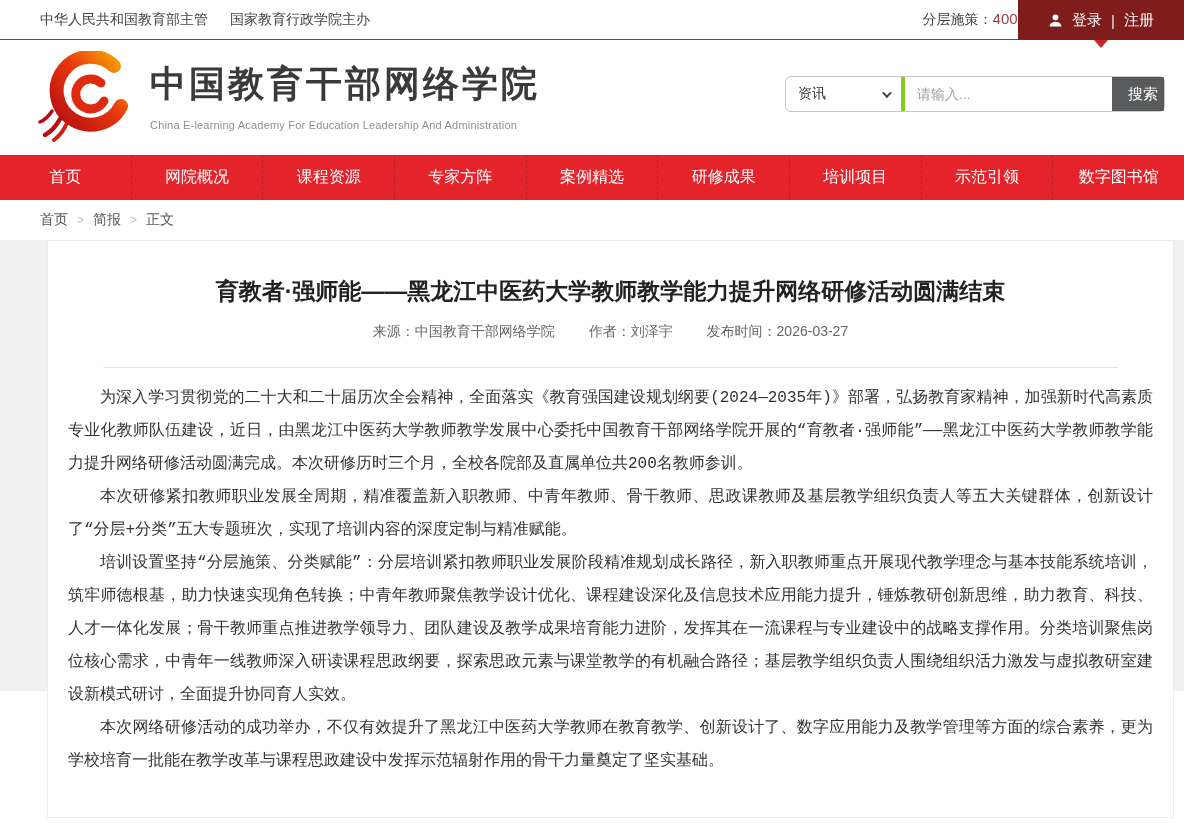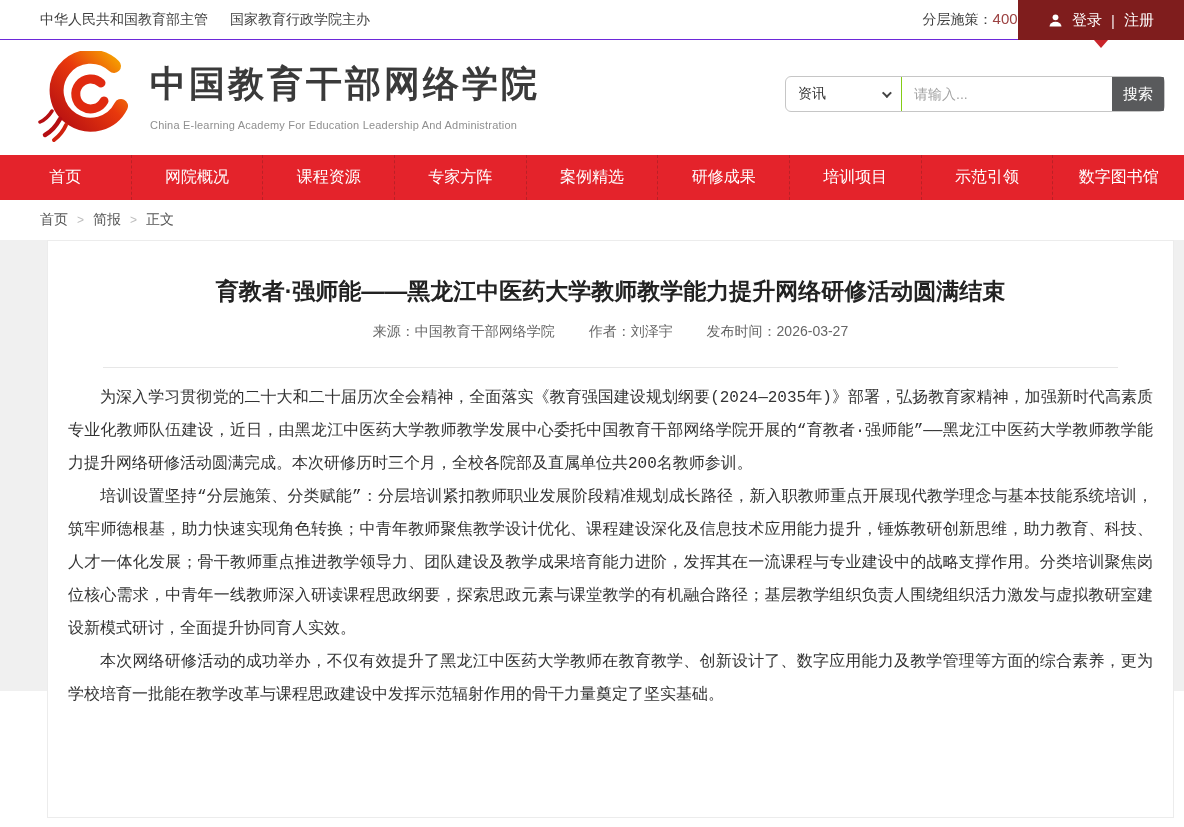--- a/index.html
+++ b/index.html
@@ -46,27 +46,27 @@
   }
   .search-select {
     width:115px; display:flex; align-items:center; justify-content:space-between;
     padding:0 12px; font-size:14px; color:#333; cursor:pointer;
   }
   .chevron {
     width:7px; height:7px; border-right:2px solid #444; border-bottom:2px solid #444;
     transform:rotate(45deg) translateY(-2px);
   }
   .search-input {
-    flex:1; border:none; outline:none; border-left:1px solid #84cc16;
+    flex:1; border:none; outline:none; border-left:4px solid #84cc16;
     padding:0 12px; font-size:14px; color:#333; font-family:inherit;
   }
   .search-input::placeholder { color:#a3a3a3; }
   .search-btn {
     width:52px; border:none; background:#595a5c; color:#fff; font-size:15px;
-    cursor:pointer; font-family:Liberation Serif, serif; border-radius:0 1px 1px 0;
+    cursor:pointer; font-family:Liberation Serif, serif; border-radius:0 1px 1px 0;text-align:right;
   }
 
   
   .nav { height:45px; background:#e4232b; display:flex; }
   .nav-item {
     flex:1; display:flex; align-items:center; justify-content:center;
     color:#fff; font-size:16px; cursor:pointer;
   }
   .nav-item:not(:last-child) { border-right:1px dashed #bb2026; }
 
@@ -180,17 +180,18 @@
   <div class="card">
     <div class="article-title">育教者·强师能——黑龙江中医药大学教师教学能力提升网络研修活动圆满结束</div>
     <div class="article-meta">
       <span>来源：中国教育干部网络学院</span>
       <span>作者：刘泽宇</span>
       <span>发布时间：2026-03-27</span>
     </div>
     <div class="divider"></div>
     <div class="article-body">
       <p>为深入学习贯彻党的二十大和二十届历次全会精神，全面落实《教育强国建设规划纲要(2024—2035年)》部署，弘扬教育家精神，加强新时代高素质专业化教师队伍建设，近日，由黑龙江中医药大学教师教学发展中心委托中国教育干部网络学院开展的“育教者·强师能”——黑龙江中医药大学教师教学能力提升网络研修活动圆满完成。本次研修历时三个月，全校各院部及直属单位共200名教师参训。</p>
+      <p>本次研修紧扣教师职业发展全周期，精准覆盖新入职教师、中青年教师、骨干教师、思政课教师及基层教学组织负责人等五大关键群体，创新设计了“分层+分类”五大专题班次，实现了培训内容的深度定制与精准赋能。</p>
       <p>培训设置坚持“分层施策、分类赋能”：分层培训紧扣教师职业发展阶段精准规划成长路径，新入职教师重点开展现代教学理念与基本技能系统培训，筑牢师德根基，助力快速实现角色转换；中青年教师聚焦教学设计优化、课程建设深化及信息技术应用能力提升，锤炼教研创新思维，助力教育、科技、人才一体化发展；骨干教师重点推进教学领导力、团队建设及教学成果培育能力进阶，发挥其在一流课程与专业建设中的战略支撑作用。分类培训聚焦岗位核心需求，中青年一线教师深入研读课程思政纲要，探索思政元素与课堂教学的有机融合路径；基层教学组织负责人围绕组织活力激发与虚拟教研室建设新模式研讨，全面提升协同育人实效。</p>
       <p>本次网络研修活动的成功举办，不仅有效提升了黑龙江中医药大学教师在教育教学、创新设计了、数字应用能力及教学管理等方面的综合素养，更为学校培育一批能在教学改革与课程思政建设中发挥示范辐射作用的骨干力量奠定了坚实基础。</p>
     </div>
   </div>
 </div>
 
 </body></html>

